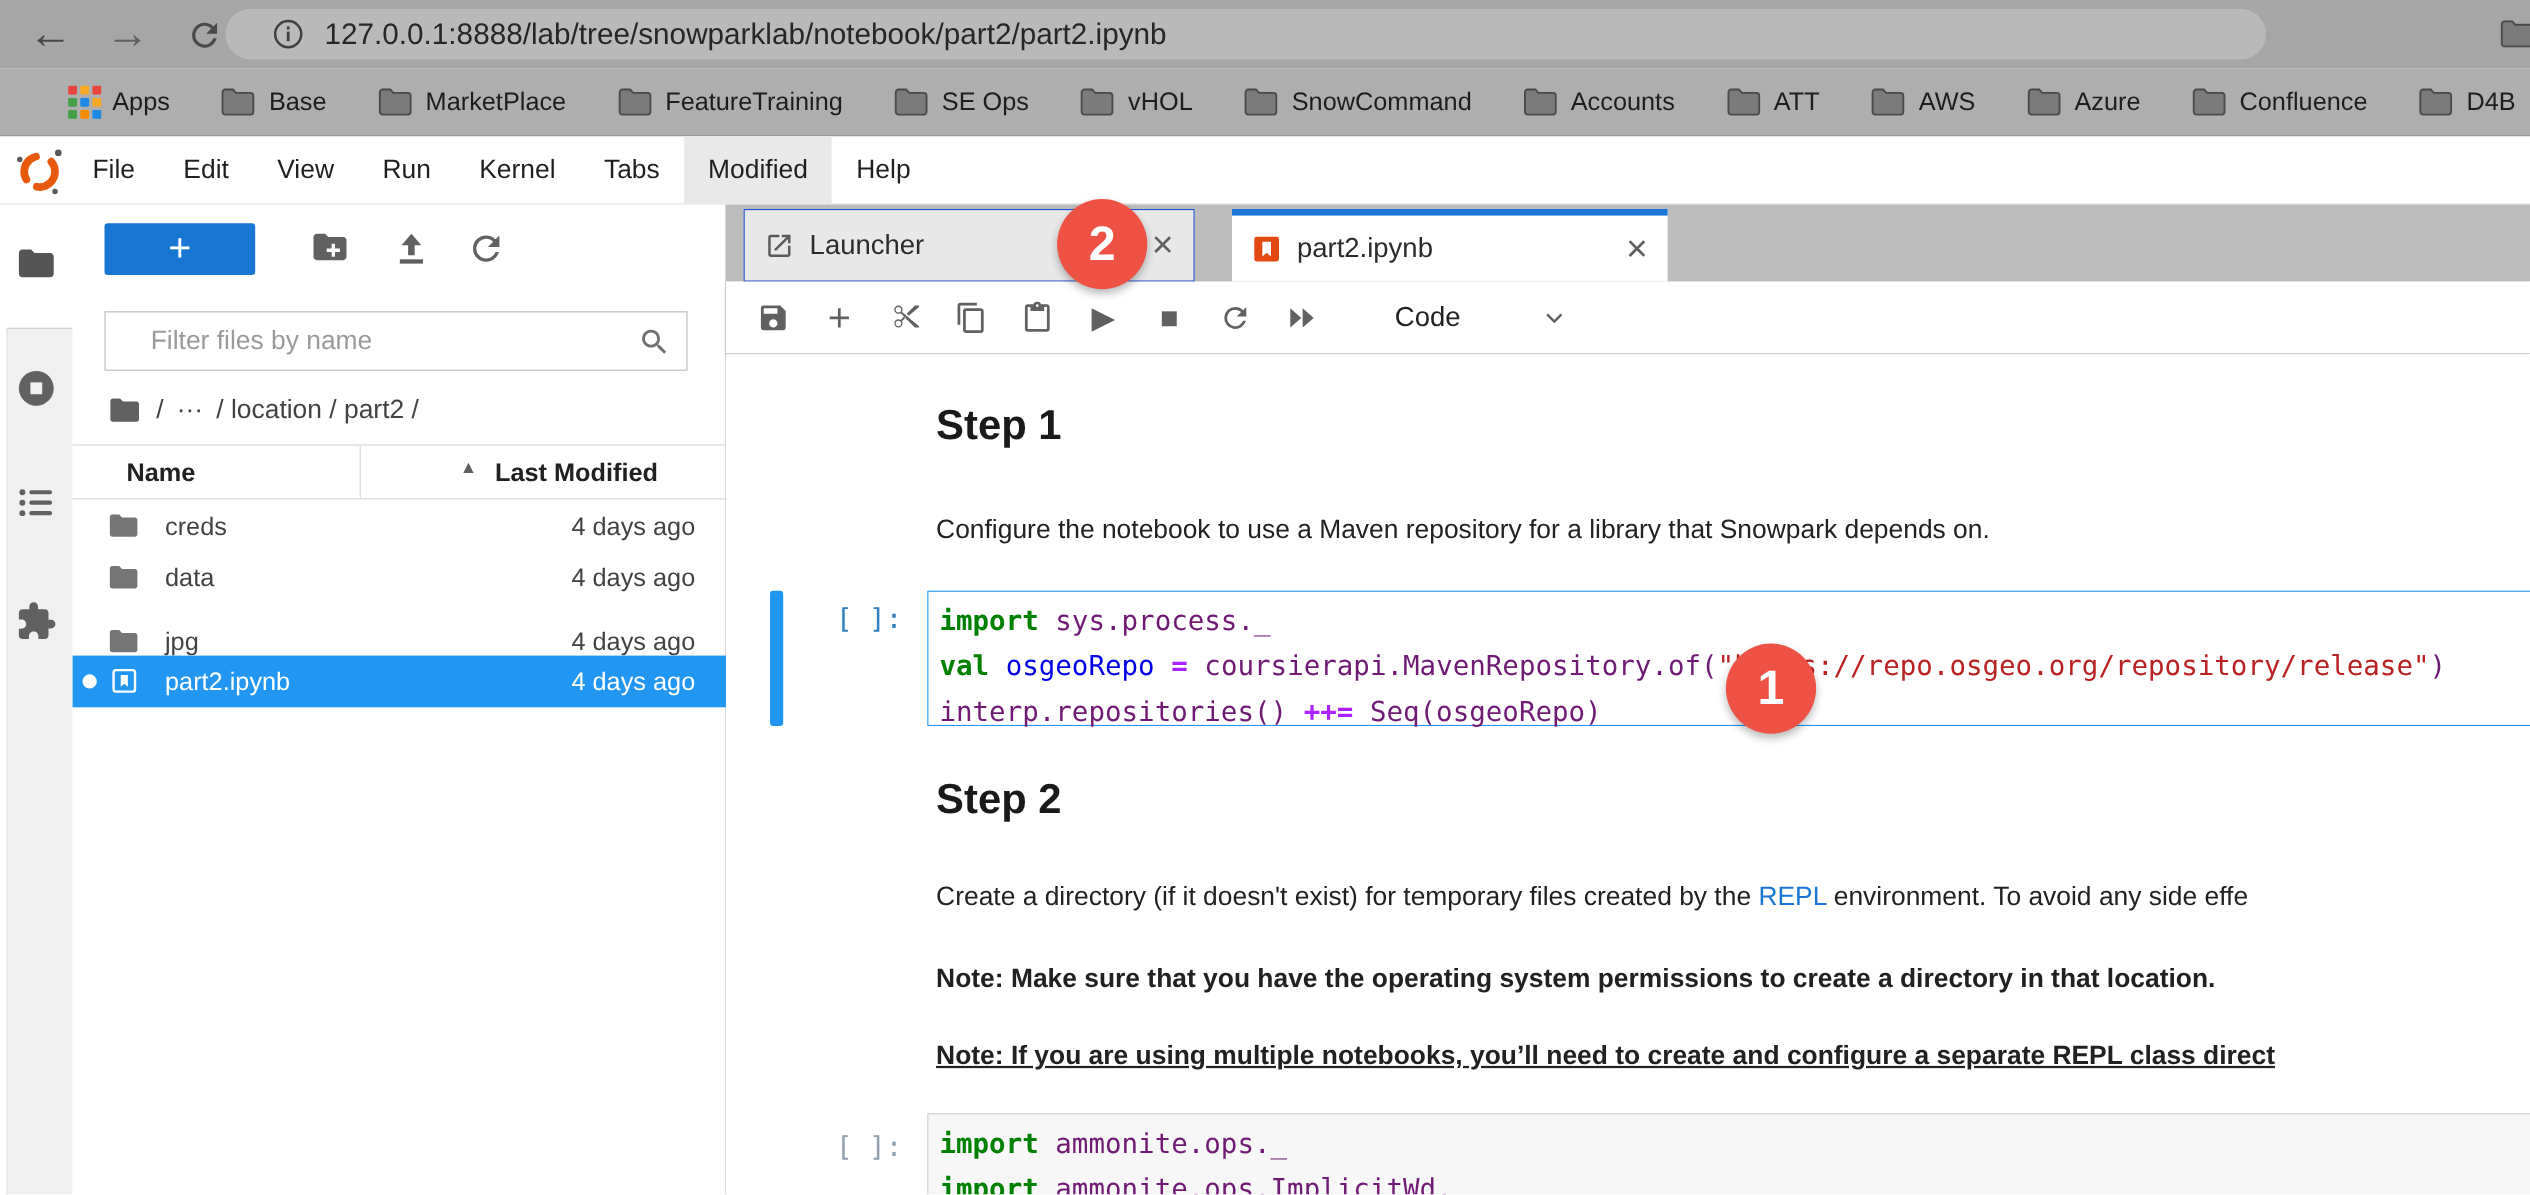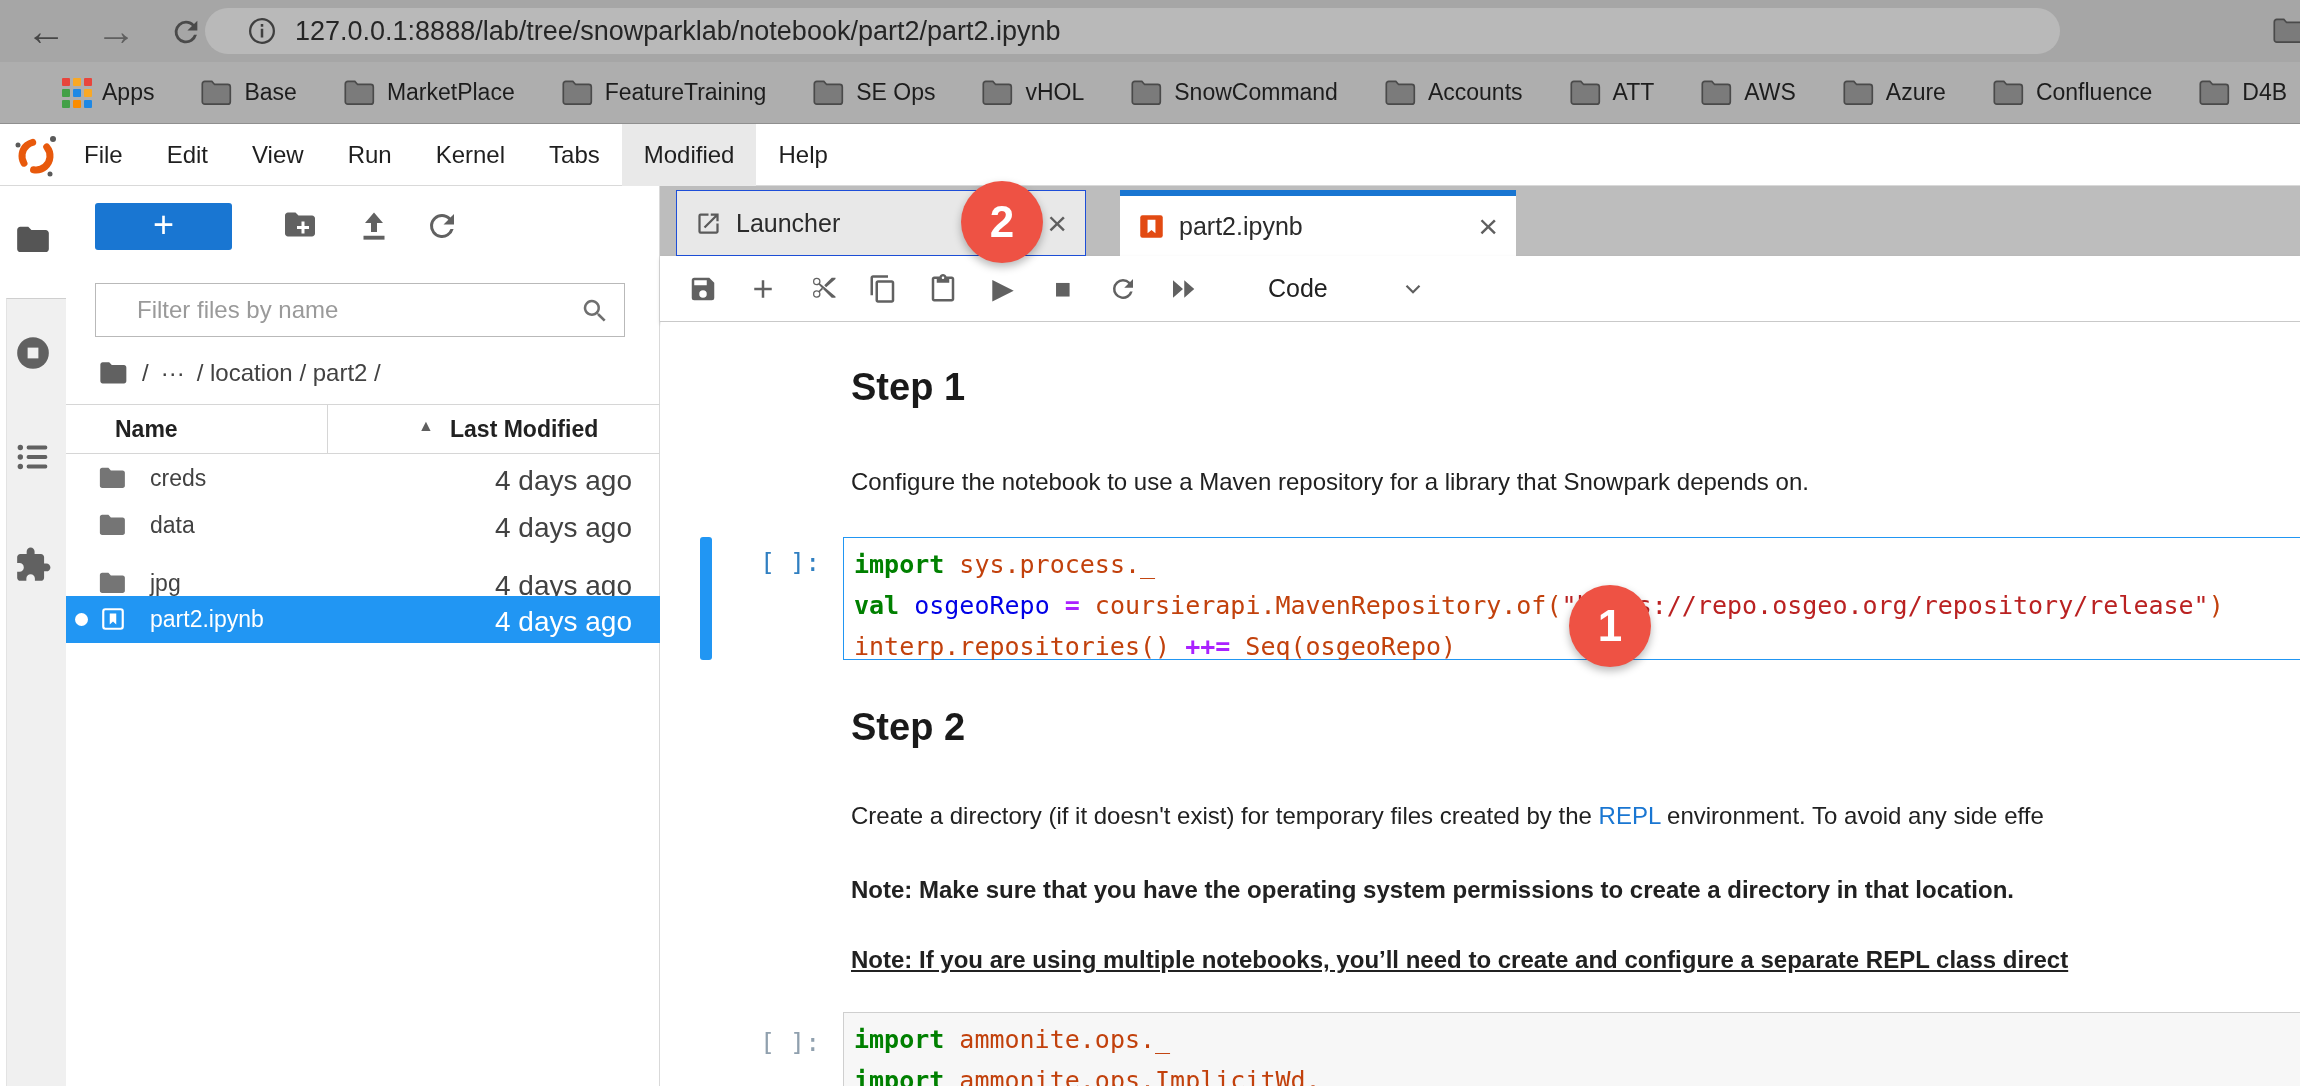--- a/index.html
+++ b/index.html
@@ -59,21 +59,21 @@
   .crumbs span { margin-left:12px; font-size:24px; color:#424242; white-space:pre; }
   .lhead { position:absolute; left:0; top:218px; width:594px; height:50px; border-top:1px solid #d6d6d6;
            border-bottom:1px solid #d6d6d6; font-size:23px; color:#212121; font-weight:bold; }
   .lhead .hname { position:absolute; left:49px; top:11px; }
   .lhead .hdiv  { position:absolute; left:261px; top:0; width:1px; height:48px; background:#d6d6d6; }
   .lhead .harrow{ position:absolute; left:352px; top:12px; font-size:16px; color:#5f5f5f; }
   .lhead .hmod  { position:absolute; left:384px; top:11px; }
   .frow { position:absolute; left:0; width:594px; height:47px; }
   .frow .ficon { position:absolute; left:32px; top:10px; width:30px; height:26px; }
   .frow .fname { position:absolute; left:84px; top:10px; font-size:23px; color:#424242; }
-  .frow .fdate { position:absolute; right:28px; top:10px; font-size:28px; color:#424242; }
+  .frow .fdate { position:absolute; right:28px; top:10px; font-size:23px; color:#424242; }
   .frow.sel { background:#2196f3; }
   .frow.sel .fname, .frow.sel .fdate { color:#fff; }
   .frow .kdot { position:absolute; left:9px; top:17px; width:13px; height:13px; border-radius:50%; background:#fff; }
 
   
   .tabbar { position:absolute; left:660px; top:186px; width:1640px; height:70px; background:#bdbdbd; }
   .tab { position:absolute; top:4px; height:66px; display:flex; align-items:center; padding:0 18px; }
   .tab.launcher { left:16px; width:410px; background:#e8e8e8; border:1px solid #1d4ed8; }
   .tab.nbtab { left:460px; width:396px; background:#fff; border-top:6px solid #1976d2; }
   .tab .tlabel { margin-left:14px; font-size:25px; color:#2b2b2b; white-space:nowrap; }
@@ -96,21 +96,21 @@
   .md-p { position:absolute; left:190px; font-size:24px; color:#212121; white-space:nowrap; }
   .md-link { color:#1976d2; }
   .cellbar { position:absolute; left:39px; width:12px; border-radius:3px; background:#2196f3; }
   .prompt { position:absolute; left:99px; font-family:"DejaVu Sans Mono",monospace; font-size:25px; color:#307fc1; white-space:pre; }
   .prompt.dim { color:#90a0ae; }
   .codecell { position:absolute; left:182px; width:1470px; font-family:"DejaVu Sans Mono",monospace;
               font-size:25px; padding:6px 0 0 10px; }
   .codecell.active { background:#fff; border:1px solid #2196f3; }
   .codecell.idle { background:#f7f7f7; border:1px solid #cfcfcf; }
   .cl { height:41px; line-height:41px; white-space:pre; }
-  .tk-pl { color:#c2410c; }
+  .tk-pl { color:#701a75; }
   .tk-kw { color:#008000; font-weight:bold; }
   .tk-df { color:#0000e6; }
   .tk-op { color:#aa22ff; font-weight:bold; }
   .tk-st { color:#ba2121; }
 
   
   .anno { position:absolute; width:82px; height:82px; border-radius:50%; background:#ee5244;
           color:#fff; font-size:44px; font-weight:bold; display:flex; align-items:center; justify-content:center;
           box-shadow:0 4px 8px rgba(0,0,0,.28); z-index:40; }
 </style>

